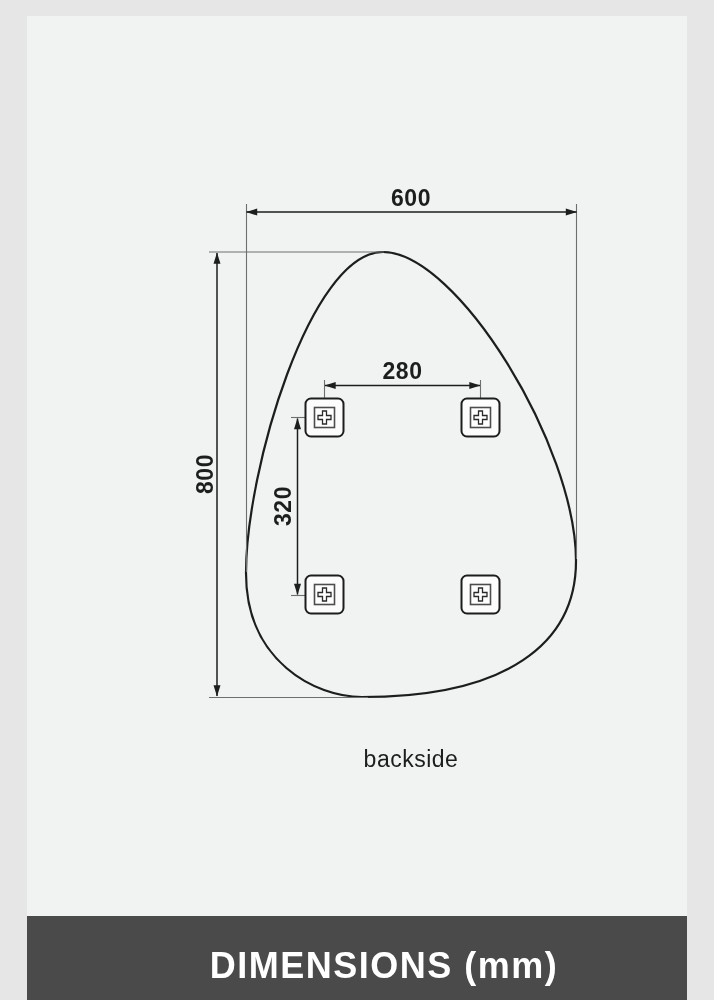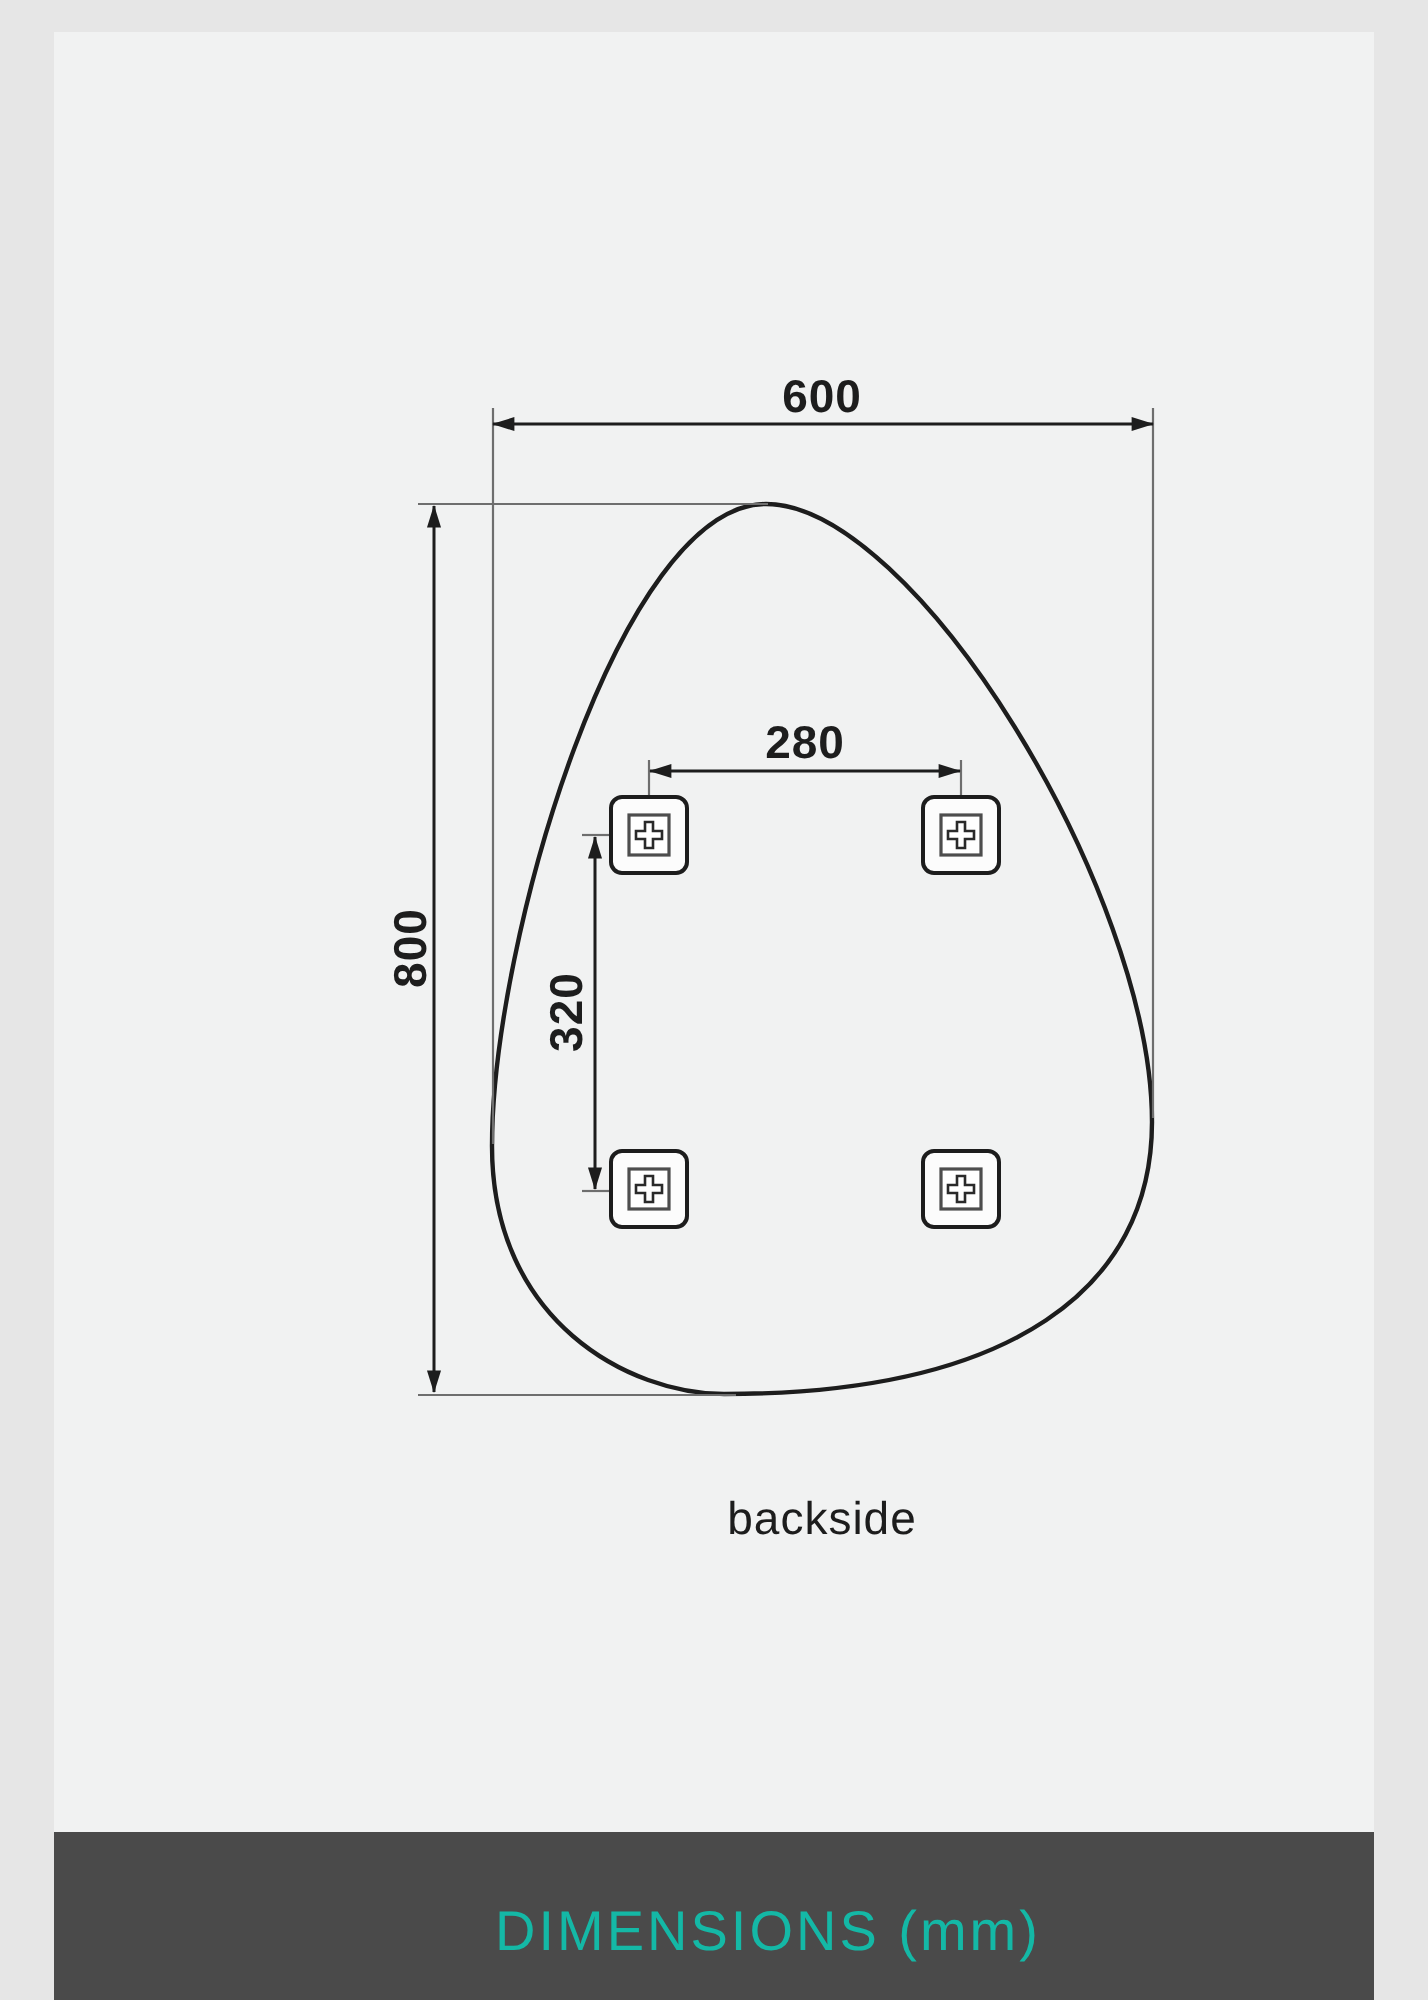--- a/index.html
+++ b/index.html
@@ -30,23 +30,23 @@
     font-size:23px;font-weight:normal;
     fill:#1d1d1d;letter-spacing:0.5px;
   }
   .footer{
     position:absolute;left:0;top:900px;
     width:714px;height:100px;
     background:#4a4a4a;
     display:flex;align-items:center;justify-content:center;
   }
   .footer-title{
-    color:#14b8a6;
-    font-size:28px;
-    font-weight:normal;
+    color:#ffffff;
+    font-size:36px;
+    font-weight:bold;
     letter-spacing:1.5px;
   }
 </style>
 </head>
 <body>
 
 <div class="page">
 
   <svg class="drawing" width="714" height="900" viewBox="0 0 714 900">
     <defs>

